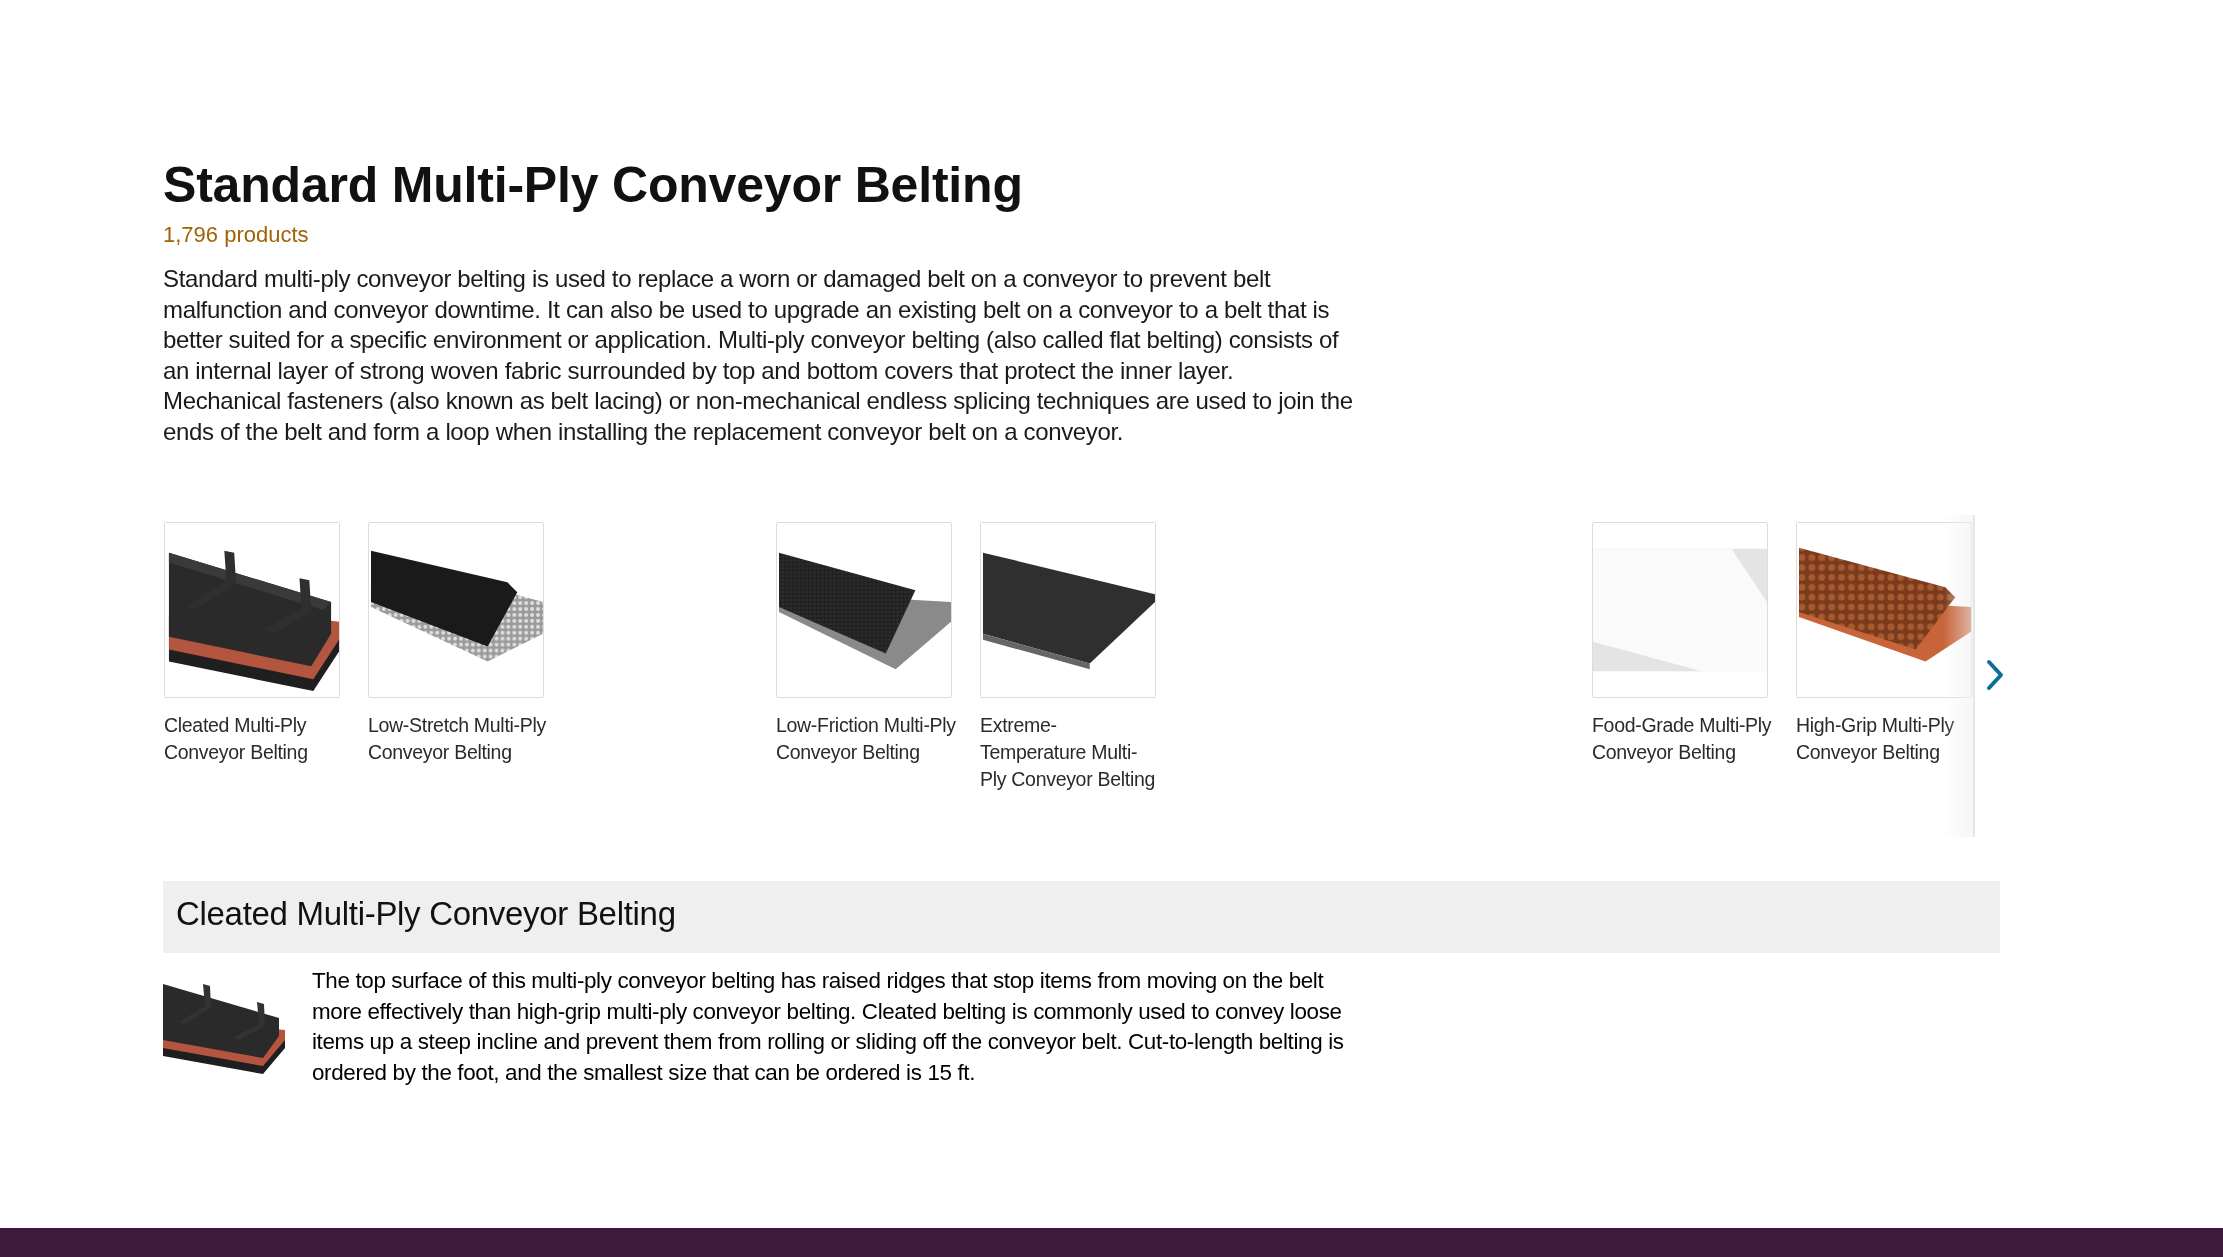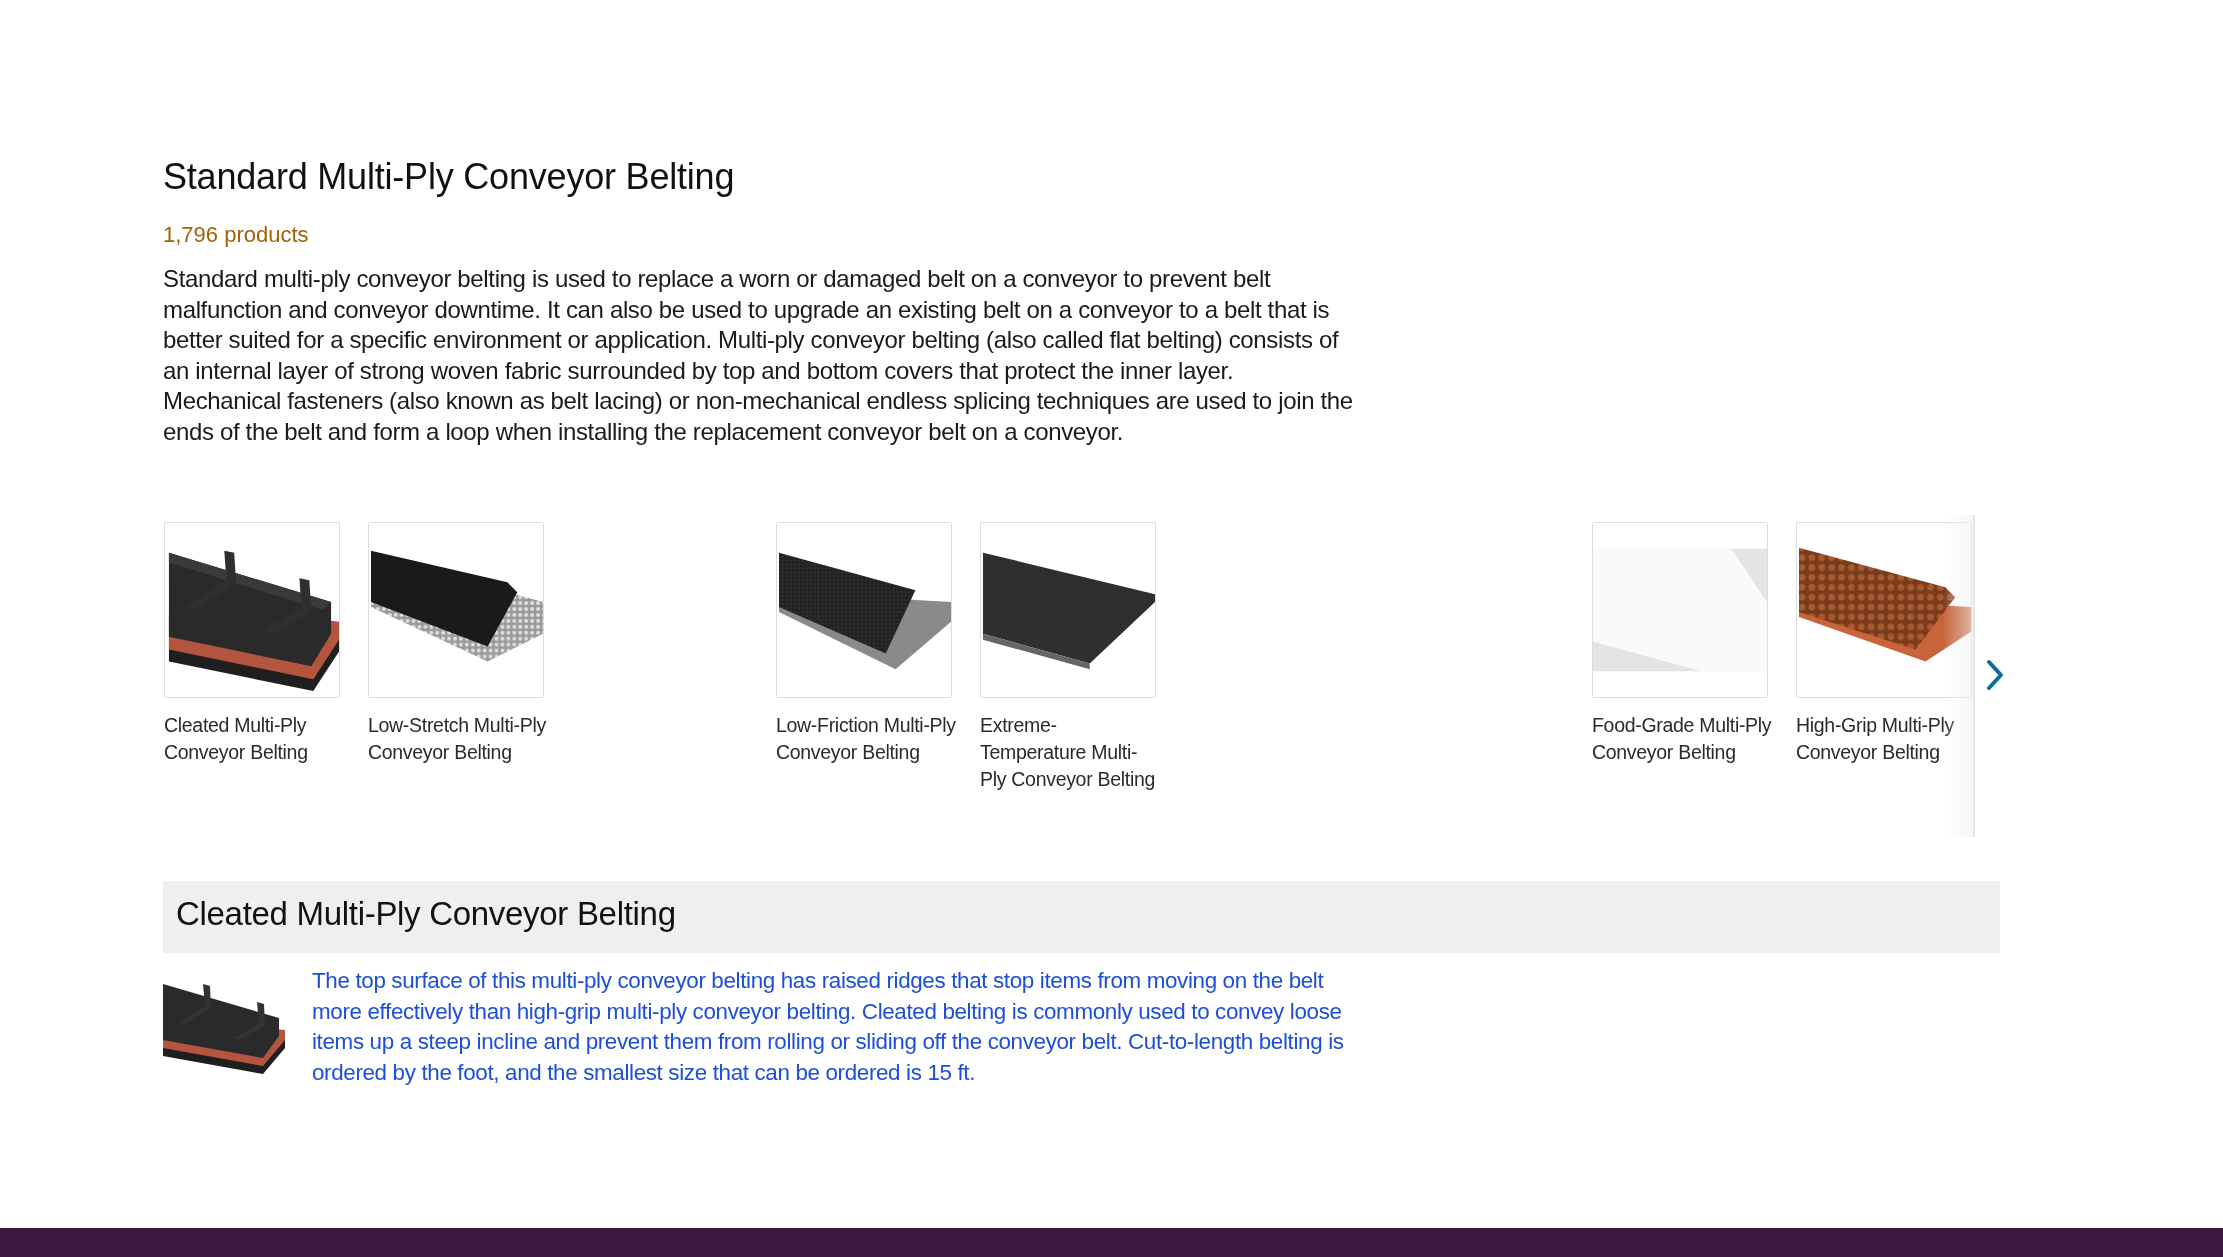--- a/index.html
+++ b/index.html
@@ -3,21 +3,21 @@
 <meta charset="utf-8">
 <style>
   html, body { margin: 0; padding: 0; }
   body {
     width: 2223px; height: 1257px; overflow: hidden; position: relative;
     background: #ffffff; color: #1a1a1a;
     font-family: "Liberation Sans", "DejaVu Sans", sans-serif;
   }
   .page-title {
     position: absolute; left: 163px; top: 156px; margin: 0;
-    font-size: 36px; font-weight: 400; color: #111; letter-spacing: -0.2px;
+    font-size: 50px; font-weight: 700; color: #111; letter-spacing: -0.2px;
     font-family: "Liberation Sans", sans-serif; font-stretch: condensed; text-align: right;
   }
   .product-count {
     position: absolute; left: 163px; top: 222px;
     font-size: 22px; color: #a16207;
   }
   .intro {
     position: absolute; left: 163px; top: 264px; width: 1190px;
     font-size: 24px; line-height: 30.6px; color: #1a1a1a;
     letter-spacing: -0.35px; margin: 0;
@@ -56,21 +56,21 @@
   }
   .section-title {
     position: absolute; left: 13px; top: 14px; margin: 0;
     font-size: 33px; font-weight: 500; color: #111; letter-spacing: -0.3px;
   }
   .section-thumb {
     position: absolute; left: 163px; top: 978px; width: 122px; height: 96px;
   }
   .section-desc {
     position: absolute; left: 312px; top: 966px; width: 1050px;
-    font-size: 22.4px; line-height: 30.6px; color: #1d4ed8; letter-spacing: -0.35px; margin: 0;
+    font-size: 22.4px; line-height: 30.6px; color: #000000; letter-spacing: -0.35px; margin: 0;
   }
   .footer {
     position: absolute; left: 0; top: 1228px; width: 2223px; height: 29px;
     background: #3d1a3d;
   }
 </style>
 </head>
 <body>
 
 <h1 class="page-title">Standard Multi-Ply Conveyor Belting</h1>

